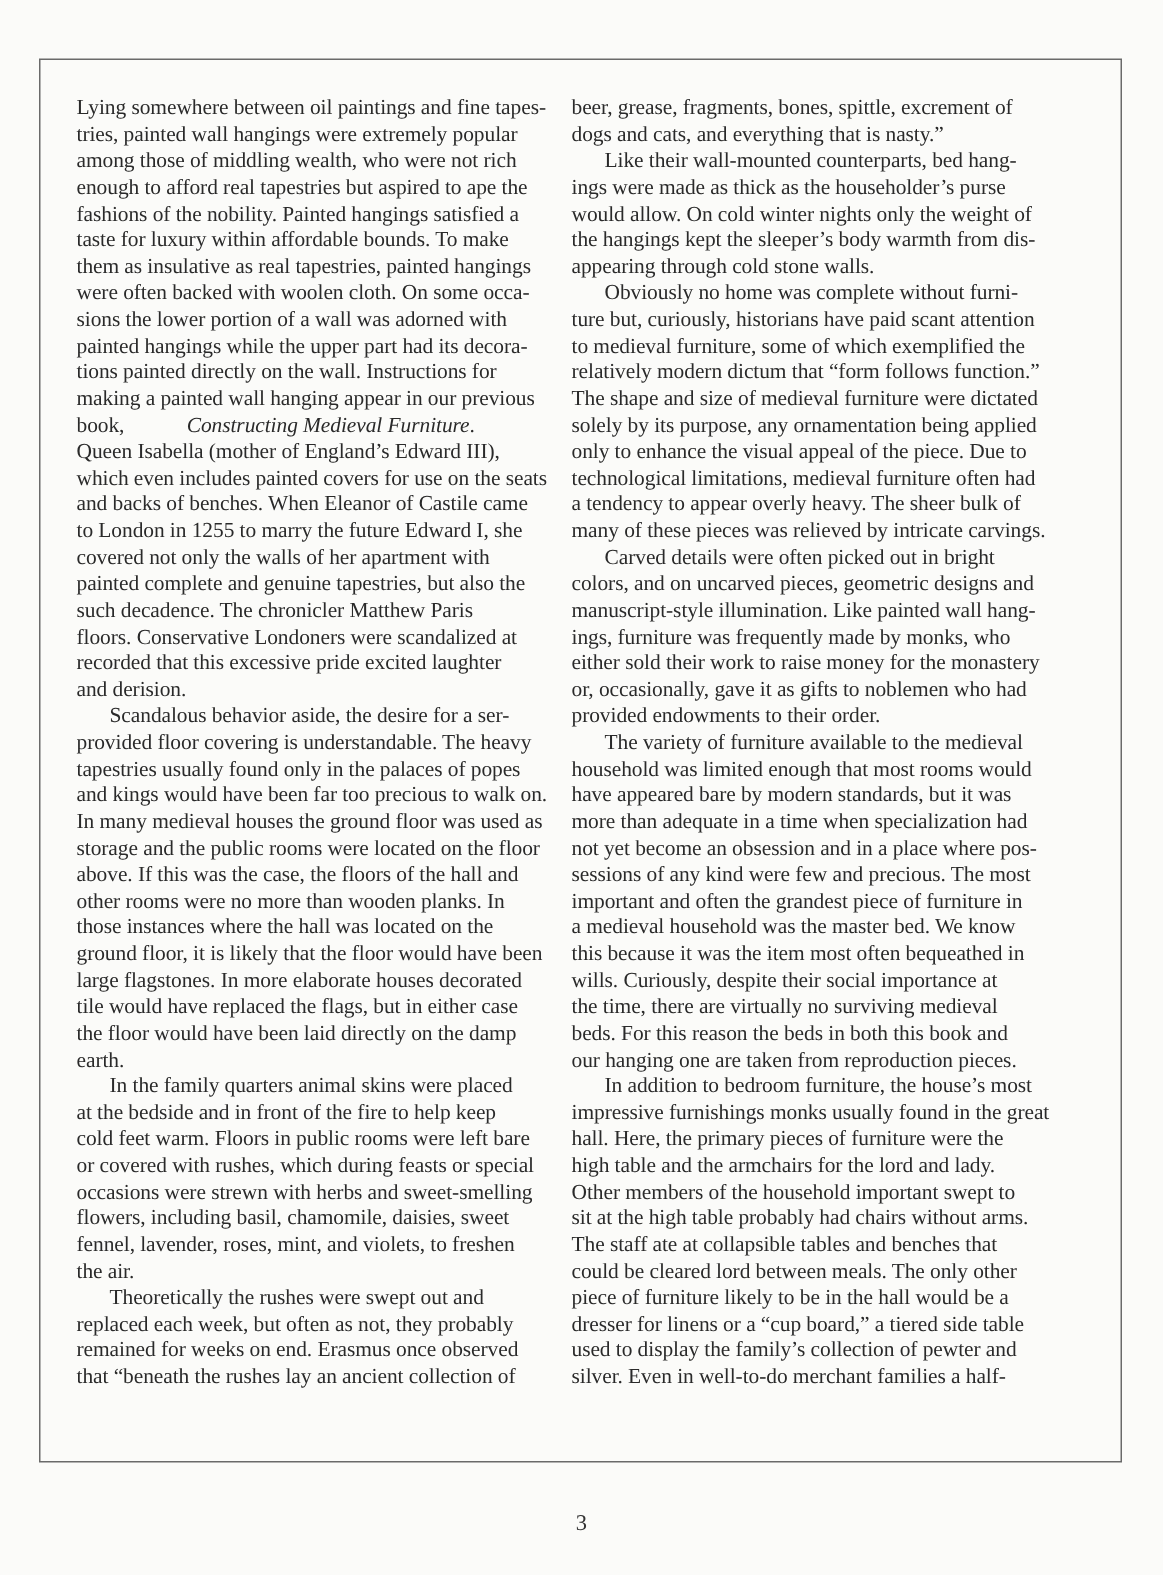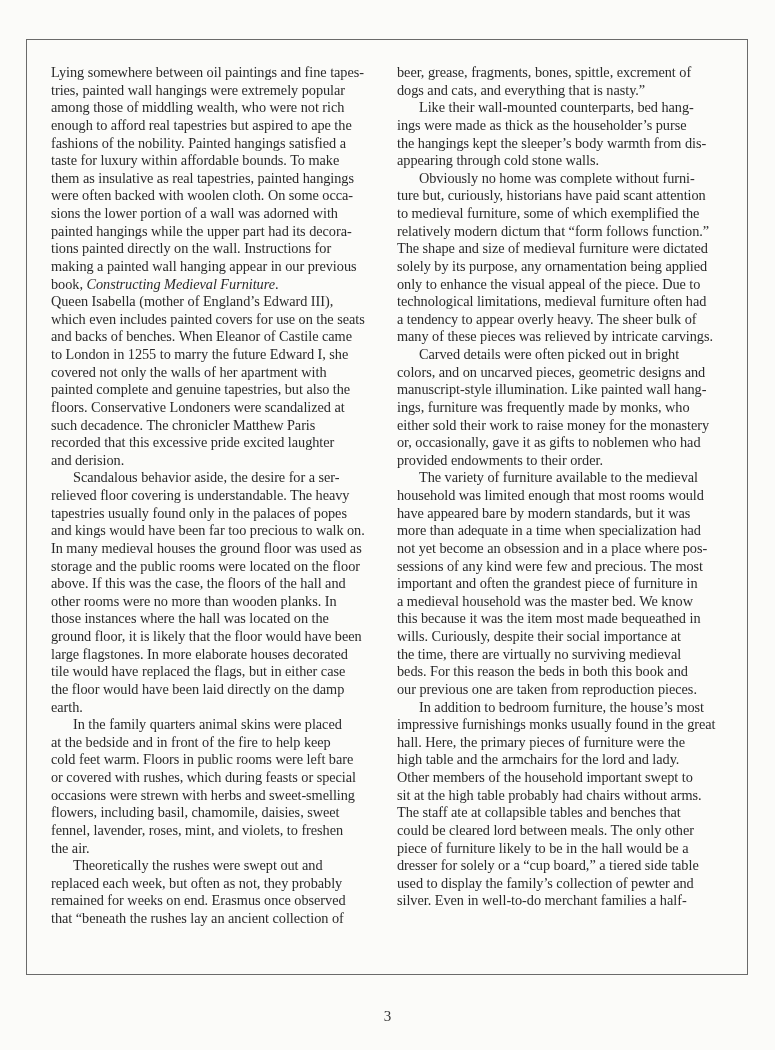--- a/index.html
+++ b/index.html
@@ -30,32 +30,33 @@
     font-size: 14.3px;
     line-height: 17.63px;
     letter-spacing: -0.05px;
     white-space: nowrap;
   }
   .col-left {
     left: 51px;
     width: 330px;
   }
   .col-right {
-    left: 397px;
+    left: 381px;
     width: 340px;
   }
   .line {
     display: block;
     height: 17.63px;
   }
   .indent {
     padding-left: 22px;
   }
   .italic {
     font-style: italic;
+    margin-left: 38px;
   }
   .page-number {
     position: absolute;
     top: 1008px;
     left: 0;
     width: 775px;
     text-align: center;
     font-size: 15px;
     color: #333;
   }
@@ -78,26 +79,26 @@
     <span class="line">painted hangings while the upper part had its decora-</span>
     <span class="line">tions painted directly on the wall. Instructions for</span>
     <span class="line">making a painted wall hanging appear in our previous</span>
     <span class="line"><span>book, </span><span class="italic">Constructing Medieval Furniture</span><span>.</span></span>
     <span class="line">Queen Isabella (mother of England’s Edward III),</span>
     <span class="line">which even includes painted covers for use on the seats</span>
     <span class="line">and backs of benches. When Eleanor of Castile came</span>
     <span class="line">to London in 1255 to marry the future Edward I, she</span>
     <span class="line">covered not only the walls of her apartment with</span>
     <span class="line">painted complete and genuine tapestries, but also the</span>
+    <span class="line">such decadence. The chronicler Matthew Paris</span>
     <span class="line">floors. Conservative Londoners were scandalized at</span>
-    <span class="line">such decadence. The chronicler Matthew Paris</span>
     <span class="line">recorded that this excessive pride excited laughter</span>
     <span class="line">and derision.</span>
     <span class="line indent">Scandalous behavior aside, the desire for a ser-</span>
-    <span class="line">relieved floor covering is understandable. The heavy</span>
+    <span class="line">provided floor covering is understandable. The heavy</span>
     <span class="line">tapestries usually found only in the palaces of popes</span>
     <span class="line">and kings would have been far too precious to walk on.</span>
     <span class="line">In many medieval houses the ground floor was used as</span>
     <span class="line">storage and the public rooms were located on the floor</span>
     <span class="line">above. If this was the case, the floors of the hall and</span>
     <span class="line">other rooms were no more than wooden planks. In</span>
     <span class="line">those instances where the hall was located on the</span>
     <span class="line">ground floor, it is likely that the floor would have been</span>
     <span class="line">large flagstones. In more elaborate houses decorated</span>
     <span class="line">tile would have replaced the flags, but in either case</span>
@@ -114,20 +115,21 @@
     <span class="line indent">Theoretically the rushes were swept out and</span>
     <span class="line">replaced each week, but often as not, they probably</span>
     <span class="line">remained for weeks on end. Erasmus once observed</span>
     <span class="line">that “beneath the rushes lay an ancient collection of</span>
   </div>
 <div class="column col-right">
     <span class="line">beer, grease, fragments, bones, spittle, excrement of</span>
     <span class="line">dogs and cats, and everything that is nasty.”</span>
     <span class="line indent">Like their wall-mounted counterparts, bed hang-</span>
     <span class="line">ings were made as thick as the householder’s purse</span>
+    <span class="line">would allow. On cold winter nights only the weight of</span>
     <span class="line">the hangings kept the sleeper’s body warmth from dis-</span>
     <span class="line">appearing through cold stone walls.</span>
     <span class="line indent">Obviously no home was complete without furni-</span>
     <span class="line">ture but, curiously, historians have paid scant attention</span>
     <span class="line">to medieval furniture, some of which exemplified the</span>
     <span class="line">relatively modern dictum that “form follows function.”</span>
     <span class="line">The shape and size of medieval furniture were dictated</span>
     <span class="line">solely by its purpose, any ornamentation being applied</span>
     <span class="line">only to enhance the visual appeal of the piece. Due to</span>
     <span class="line">technological limitations, medieval furniture often had</span>
@@ -141,32 +143,32 @@
     <span class="line">or, occasionally, gave it as gifts to noblemen who had</span>
     <span class="line">provided endowments to their order.</span>
     <span class="line indent">The variety of furniture available to the medieval</span>
     <span class="line">household was limited enough that most rooms would</span>
     <span class="line">have appeared bare by modern standards, but it was</span>
     <span class="line">more than adequate in a time when specialization had</span>
     <span class="line">not yet become an obsession and in a place where pos-</span>
     <span class="line">sessions of any kind were few and precious. The most</span>
     <span class="line">important and often the grandest piece of furniture in</span>
     <span class="line">a medieval household was the master bed. We know</span>
-    <span class="line">this because it was the item most made bequeathed in</span>
+    <span class="line">this because it was the item most often bequeathed in</span>
     <span class="line">wills. Curiously, despite their social importance at</span>
     <span class="line">the time, there are virtually no surviving medieval</span>
     <span class="line">beds. For this reason the beds in both this book and</span>
-    <span class="line">our previous one are taken from reproduction pieces.</span>
+    <span class="line">our hanging one are taken from reproduction pieces.</span>
     <span class="line indent">In addition to bedroom furniture, the house’s most</span>
     <span class="line">impressive furnishings monks usually found in the great</span>
     <span class="line">hall. Here, the primary pieces of furniture were the</span>
     <span class="line">high table and the armchairs for the lord and lady.</span>
     <span class="line">Other members of the household important swept to</span>
     <span class="line">sit at the high table probably had chairs without arms.</span>
     <span class="line">The staff ate at collapsible tables and benches that</span>
     <span class="line">could be cleared lord between meals. The only other</span>
     <span class="line">piece of furniture likely to be in the hall would be a</span>
-    <span class="line">dresser for solely or a “cup board,” a tiered side table</span>
+    <span class="line">dresser for linens or a “cup board,” a tiered side table</span>
     <span class="line">used to display the family’s collection of pewter and</span>
     <span class="line">silver. Even in well-to-do merchant families a half-</span>
   </div>
 
 <div class="page-number">3</div>
 
 </body></html>

